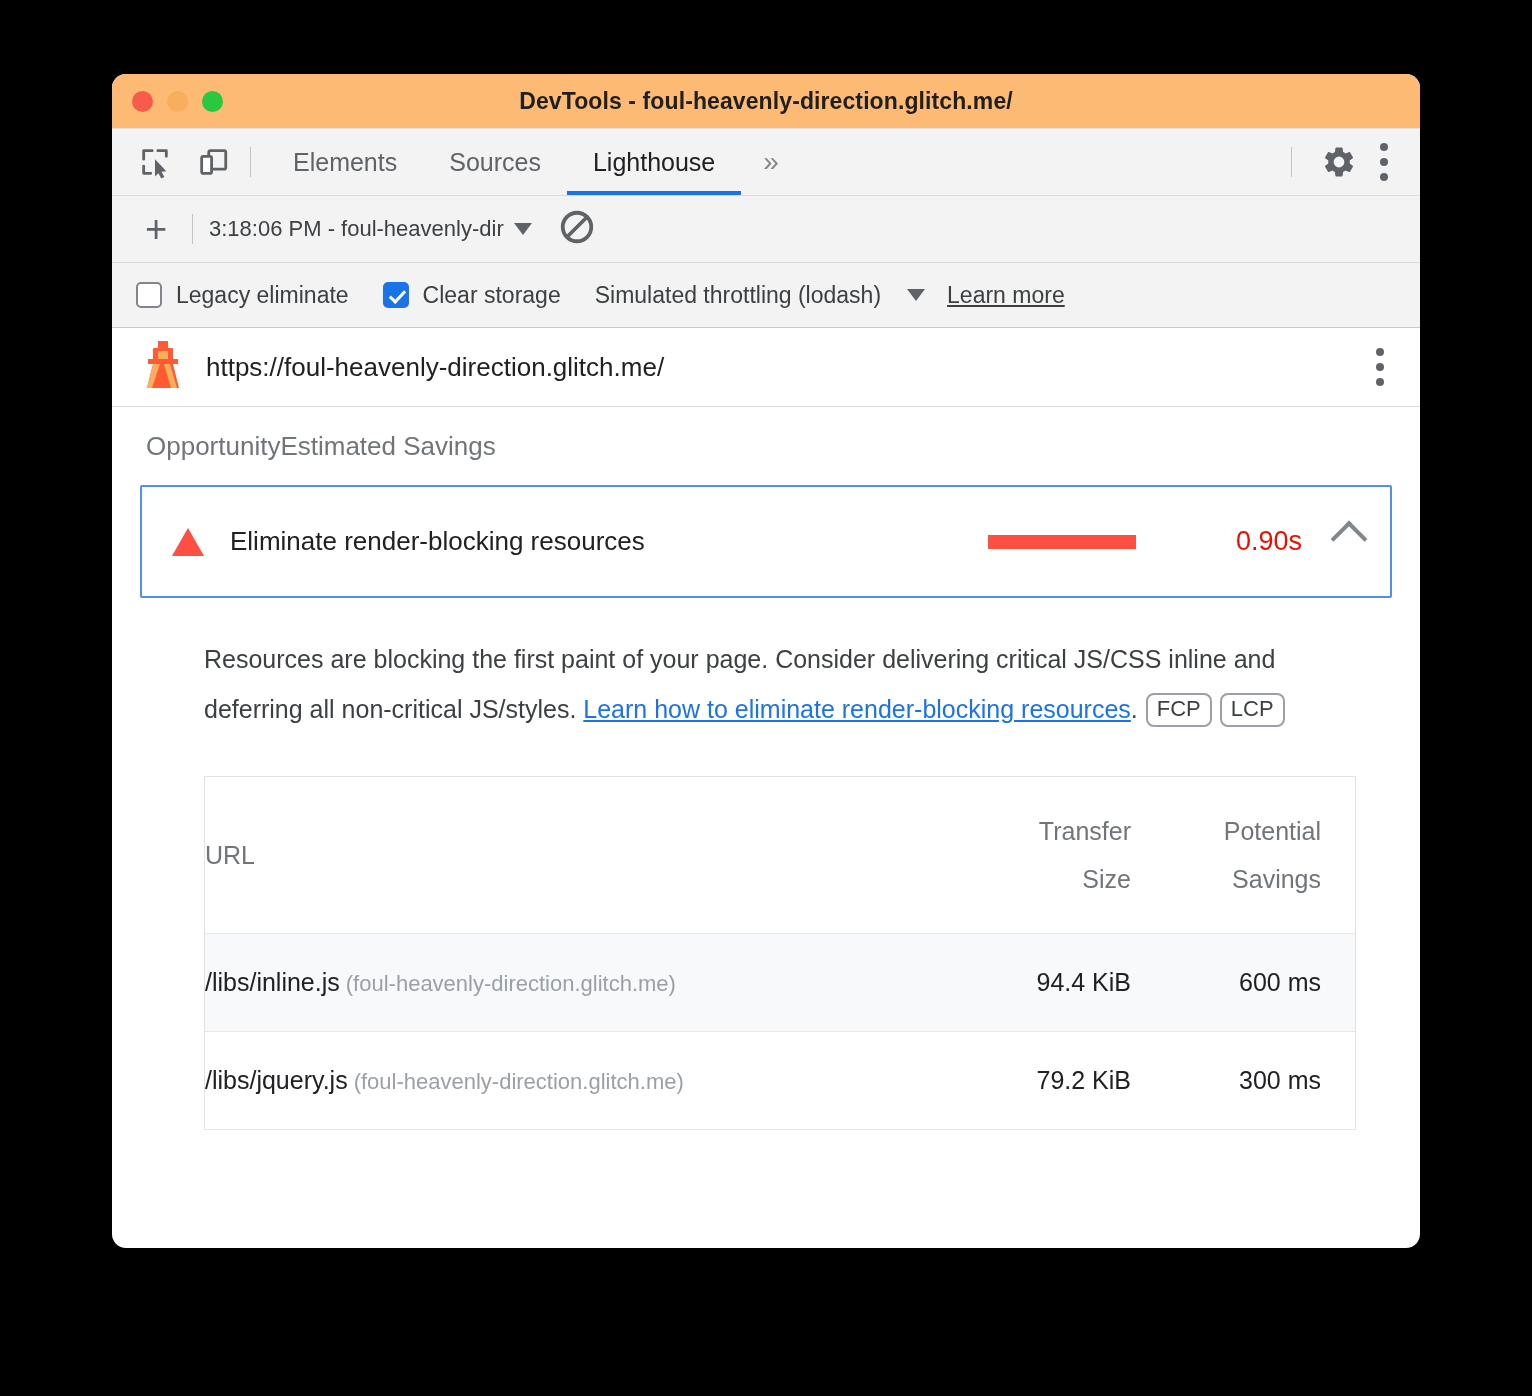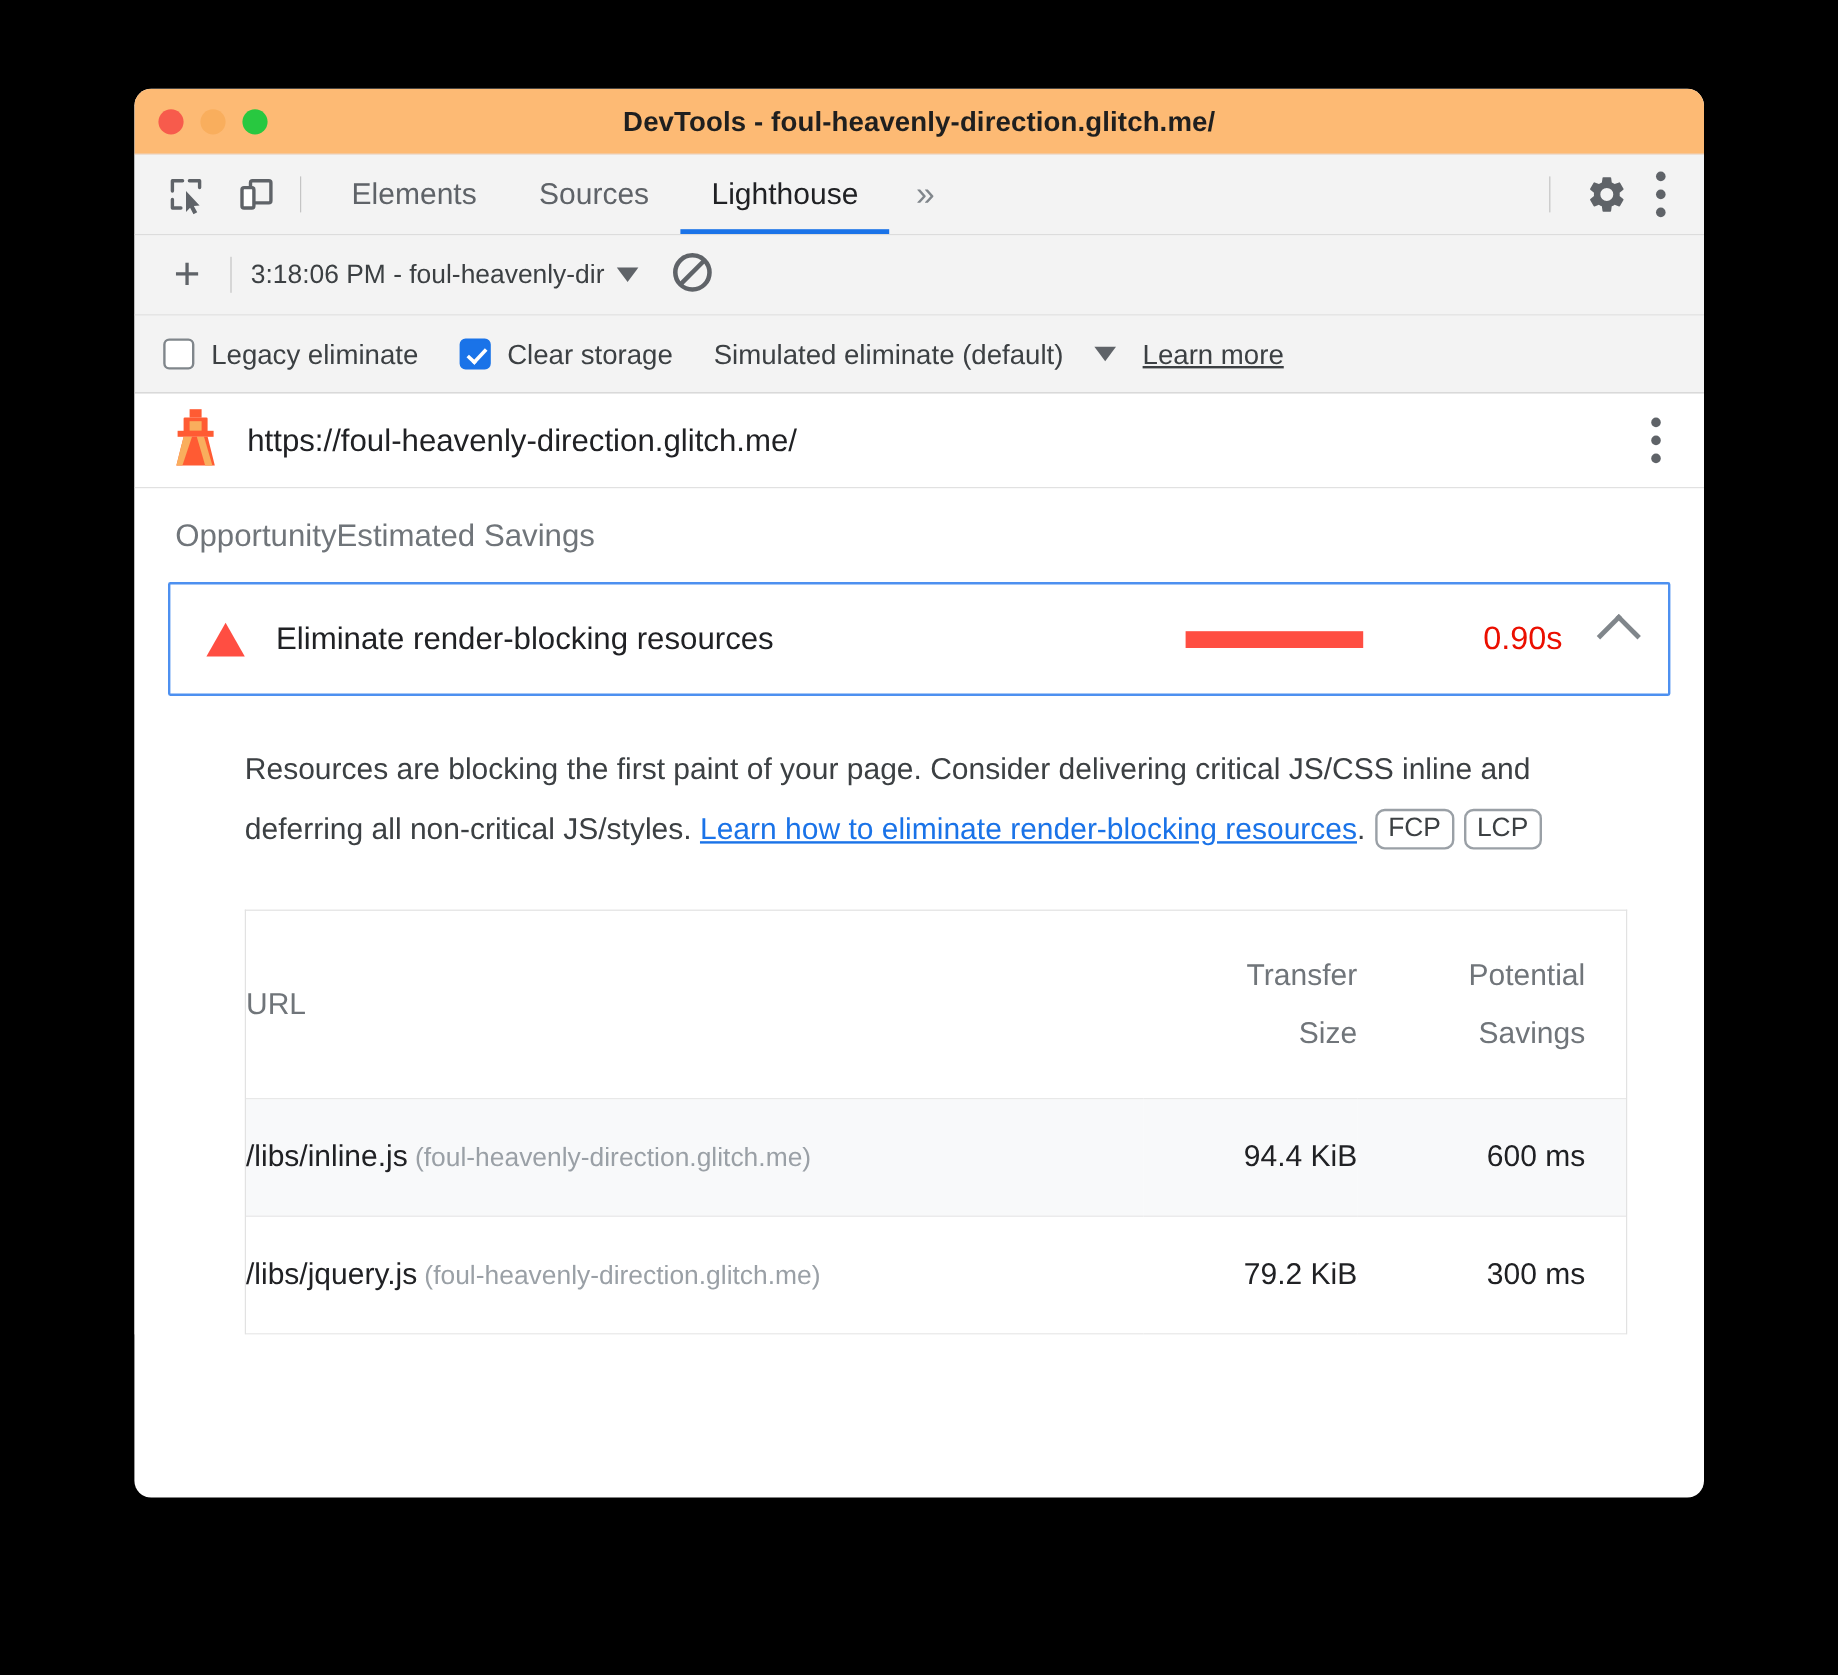--- a/index.html
+++ b/index.html
@@ -267,21 +267,21 @@
     padding: 0 6px 0 6px;
   }
   .opp-header-label {
     font-size: 26px;
     color: #70757a;
   }
 
   .opp-row {
     border: 2px solid #4d90f0;
     border-radius: 2px;
-    height: 95px;
+    height: 113px;
     display: flex;
     align-items: center;
     padding: 0 28px 0 30px;
     box-sizing: border-box;
     background: #fff;
   }
   .opp-left {
     display: flex;
     align-items: center;
     gap: 26px;
@@ -468,21 +468,21 @@
 
     <div class="settingsrow">
       <span class="chk-wrap">
         <span class="chk"></span>
         <span class="set-label">Legacy eliminate</span>
       </span>
       <span class="chk-wrap">
         <span class="chk checked"></span>
         <span class="set-label">Clear storage</span>
       </span>
-      <span class="throttle-label">Simulated eliminate (default)</span>
+      <span class="throttle-label">Simulated throttling (lodash)</span>
       <span class="caret-down"></span>
       <span class="learn-more">Learn more</span>
     </div>
 
     <div class="urlrow">
       <span class="lh-icon">
         <svg width="46" height="52" viewBox="0 0 46 52">
           <rect x="18" y="2" width="10" height="7" fill="#ff5b33"></rect>
           <rect x="13" y="9" width="20" height="13" rx="1" fill="#ff5b33"></rect>
           <rect x="18" y="12" width="10" height="8" fill="#f9ae5d"></rect>

